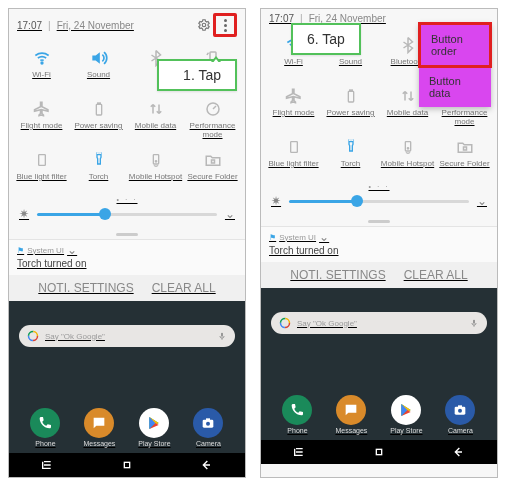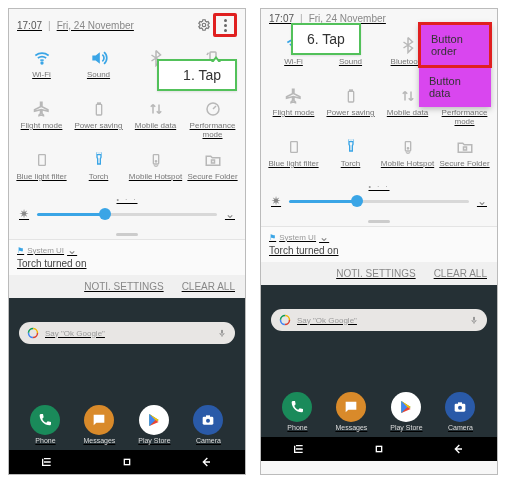--- a/index.html
+++ b/index.html
@@ -23,21 +23,21 @@
 .slider-row { display: flex; align-items: center; padding: 2px 10px 8px 10px; gap: 8px; }
 .bright-icon { color: #888; font-size: 12px; }
 .slider { flex: 1; height: 3px; background: linear-gradient(to right, #3aa5e6 0%, #3aa5e6 38%, #d8d8d8 38%, #d8d8d8 100%); position: relative; border-radius: 2px; }
 .slider .thumb { position: absolute; left: 38%; top: 50%; transform: translate(-50%, -50%); width: 12px; height: 12px; background: #3aa5e6; border-radius: 50%; }
 .chev { color: #888; font-size: 12px; }
 .handle { height: 10px; display: flex; justify-content: center; align-items: center; }
 .handle span { width: 22px; height: 3px; background: #ccc; border-radius: 2px; }
 .notif { background: #fafafa; border-top: 1px solid #e4e4e4; padding: 3px 8px 6px 8px; }
 .notif .nhead { font-size: 8px; color: #999; display: flex; align-items: center; gap: 3px; }
 .notif .nbody { font-size: 10px; color: #444; margin-top: 1px; }
-.nactions { display: flex; justify-content: flex-end; gap: 18px; padding: 6px 10px; background: #f0f0f0; font-size: 10px; color: #888; font-weight: 500; }
+.nactions { display: flex; justify-content: center; gap: 18px; padding: 6px 10px; background: #f0f0f0; font-size: 12px; color: #888; font-weight: 500; }
 .homescreen { background: #3a4a52; padding: 24px 10px 0 10px; height: 152px; box-sizing: border-box; display: flex; flex-direction: column; justify-content: space-between; position: relative; }
 .homescreen::before { content:""; position:absolute; inset:0; background: rgba(0,0,0,0.35); }
 .searchbar { position: relative; background: #e8e6e4; border-radius: 14px; height: 22px; display: flex; align-items: center; padding: 0 8px; font-size: 8px; color: #9a9a9a; }
 .searchbar .g { width: 12px; height: 12px; margin-right: 6px; }
 .searchbar .mic { width: 10px; height: 10px; margin-left: auto; }
 .dock { position: relative; display: flex; justify-content: space-around; padding-bottom: 6px; }
 .appicon { display: flex; flex-direction: column; align-items: center; gap: 2px; }
 .appicon .circ { width: 30px; height: 30px; border-radius: 50%; display: flex; align-items: center; justify-content: center; }
 .appicon .alabel { font-size: 7px; color: #ddd; }
 .navbar { background: #000; height: 24px; display: flex; justify-content: space-around; align-items: center; }

